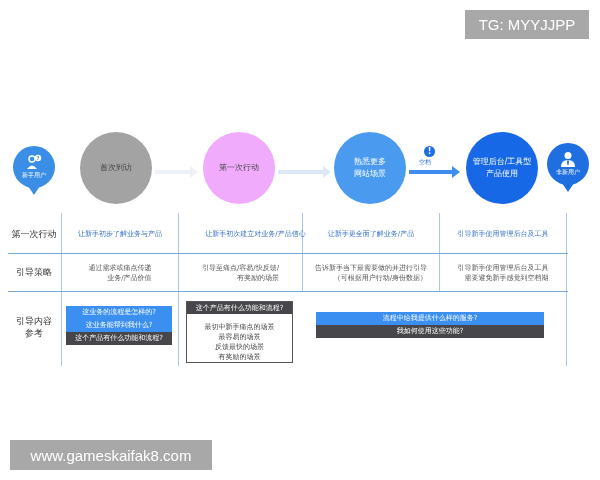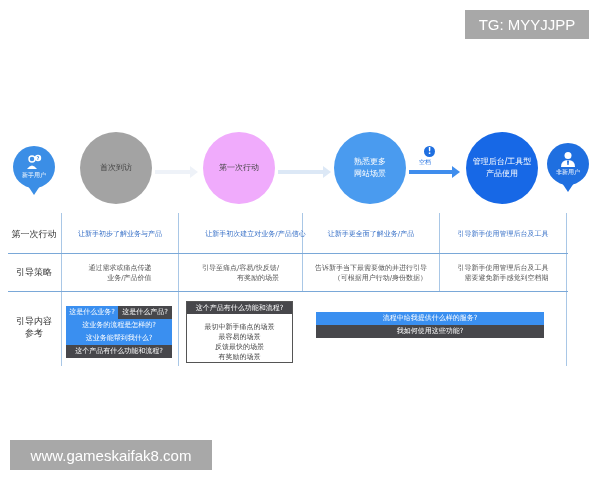--- a/index.html
+++ b/index.html
@@ -164,24 +164,20 @@
     </div>
 </div>
 <div class="cell strat" style="left:440px; top:254px; width:126px; height:37px;">
   <div>
       <div>引导新手使用管理后台及工具</div>
       <div>需要避免新手感觉到空档期</div>
     </div>
 </div>
 
 <div class="qbox" style="left:66px; top:306px; width:106px;">
-  <div class="qrow" style="display:flex;">
-    <div class="q-blue" style="width:52px;">这是什么业务?</div>
-    <div class="q-dark" style="width:54px;">这是什么产品?</div>
-  </div>
   <div class="qrow q-blue">这业务的流程是怎样的?</div>
   <div class="qrow q-blue">这业务能帮到我什么?</div>
   <div class="qrow q-dark">这个产品有什么功能和流程?</div>
 </div>
 
 <div class="qbox box2" style="left:186px; top:301px; width:107px; height:62px; line-height:10px;">
   <div class="q-dark" style="height:12px; line-height:12px;">这个产品有什么功能和流程?</div>
   <div class="q-white" style="padding-top:8px;">
     <div>最切中新手痛点的场景</div>
     <div>最容易的场景</div>

